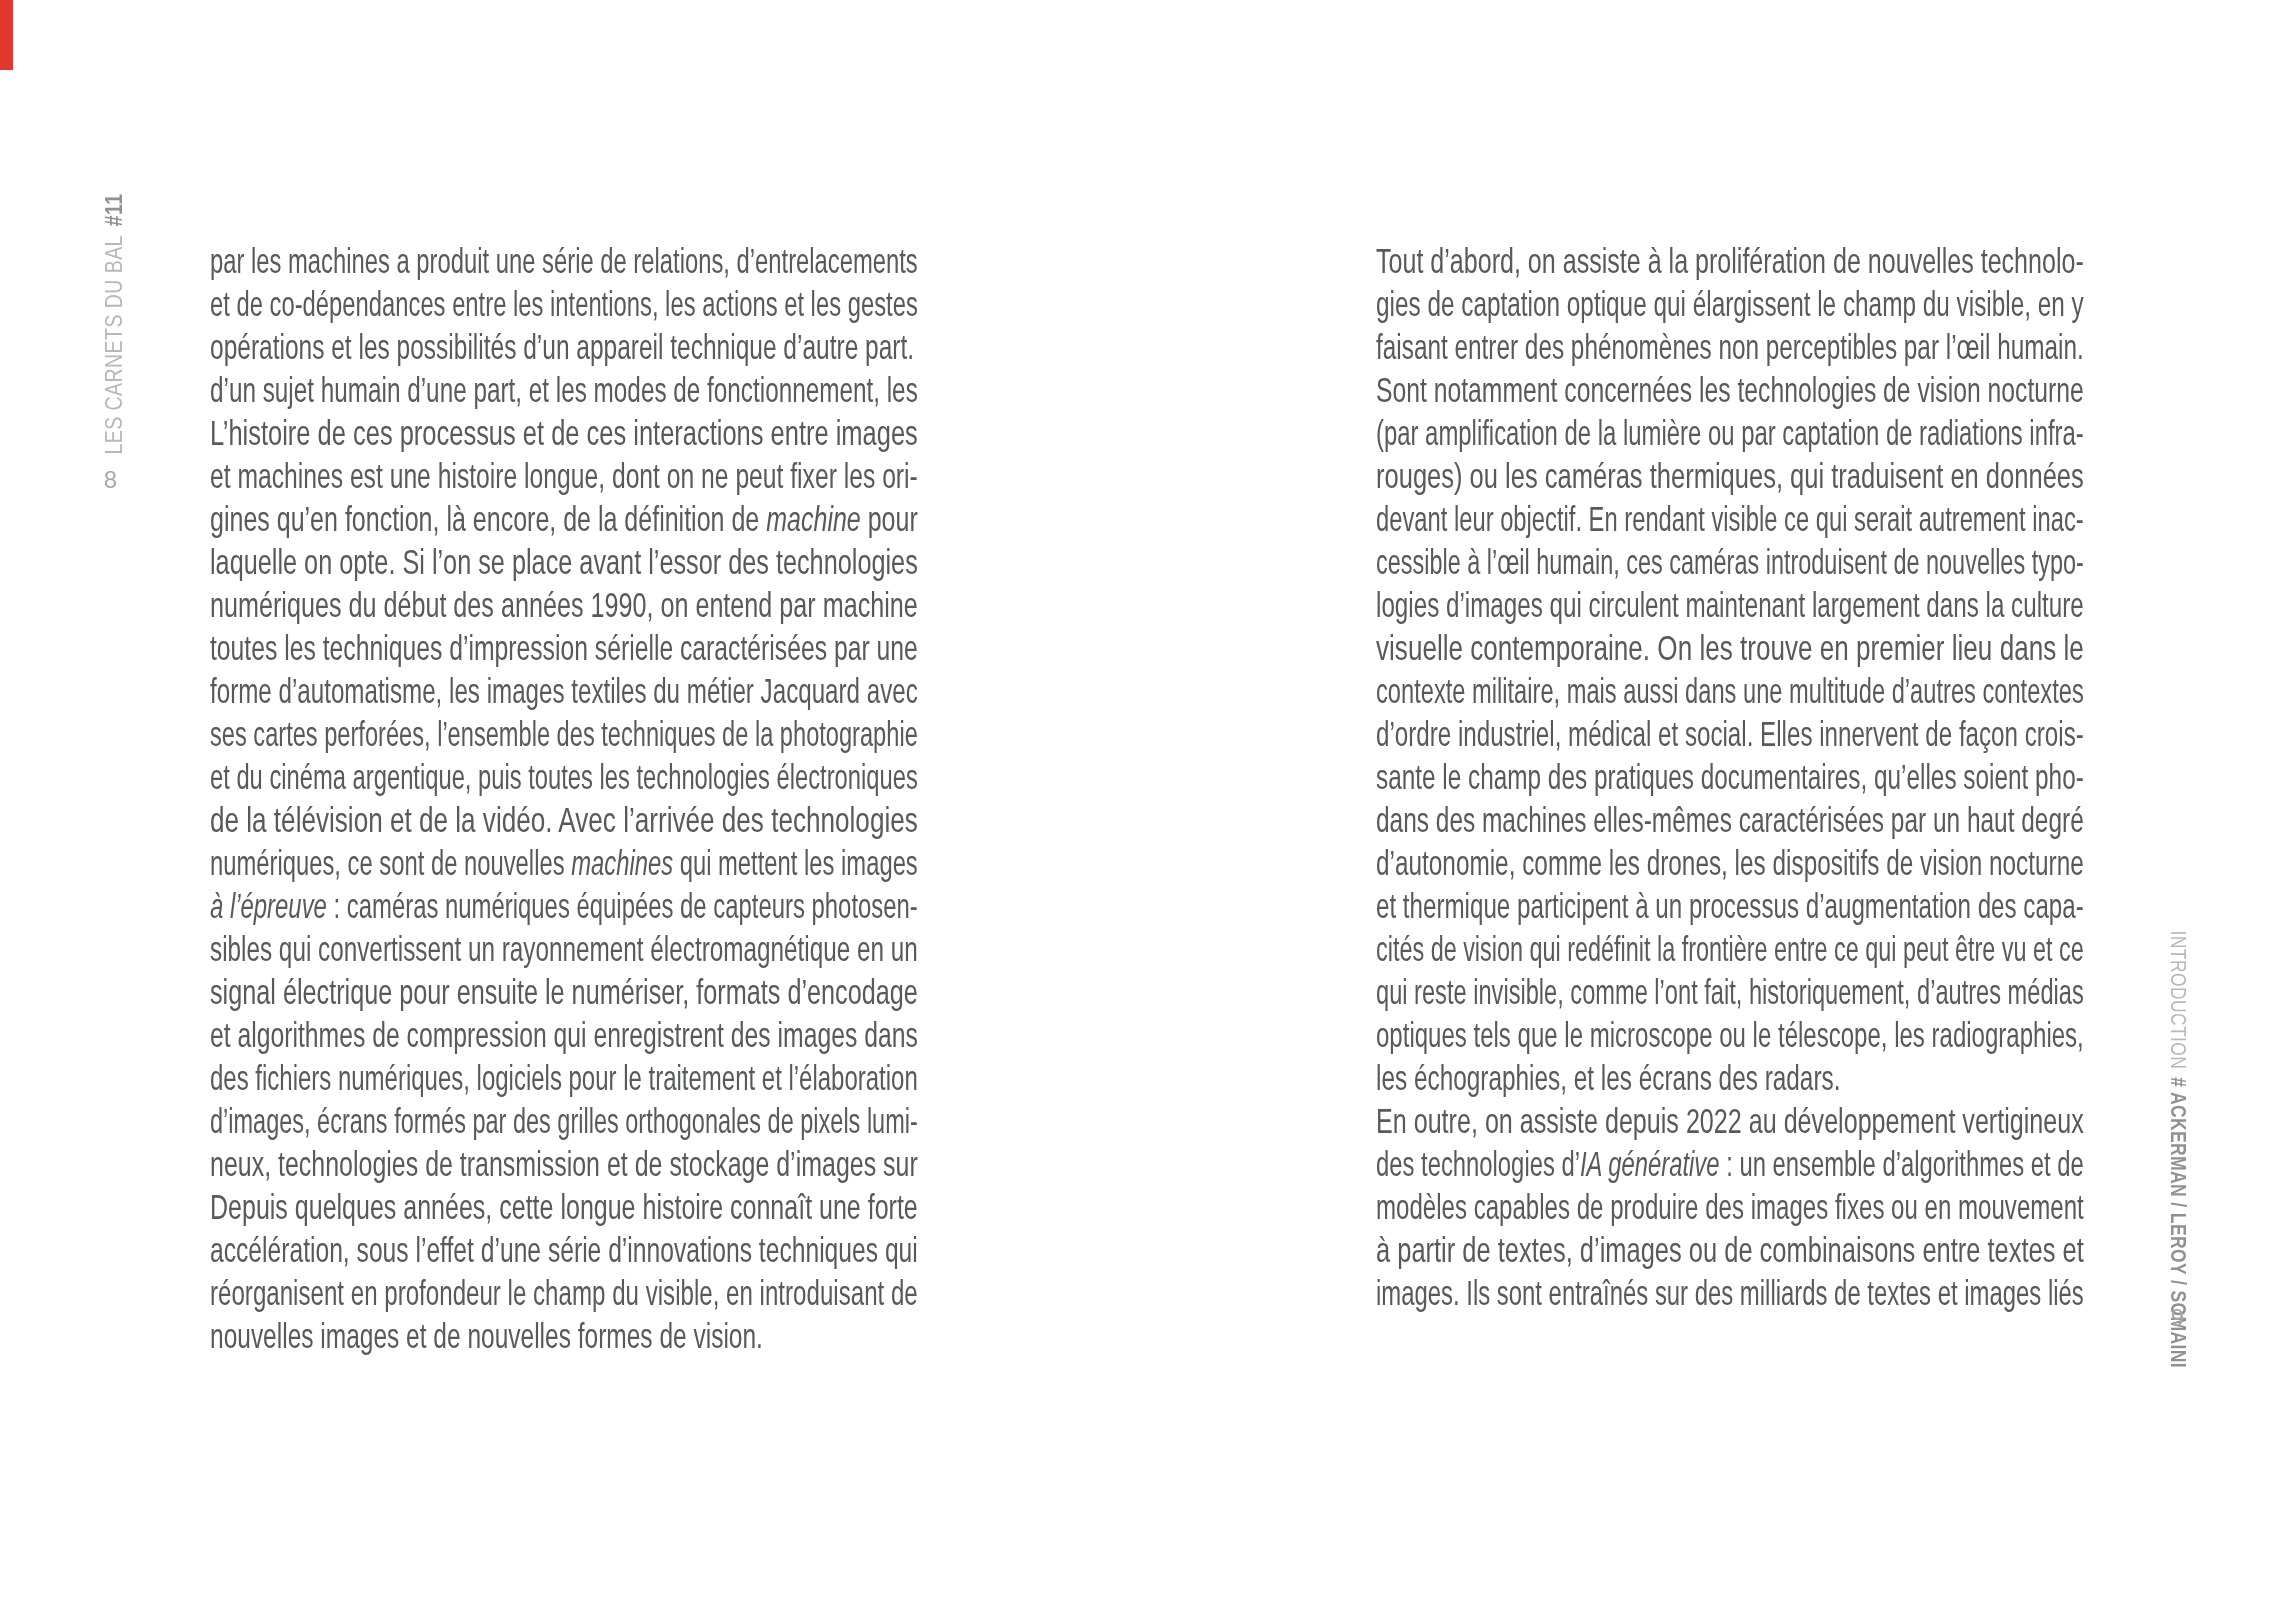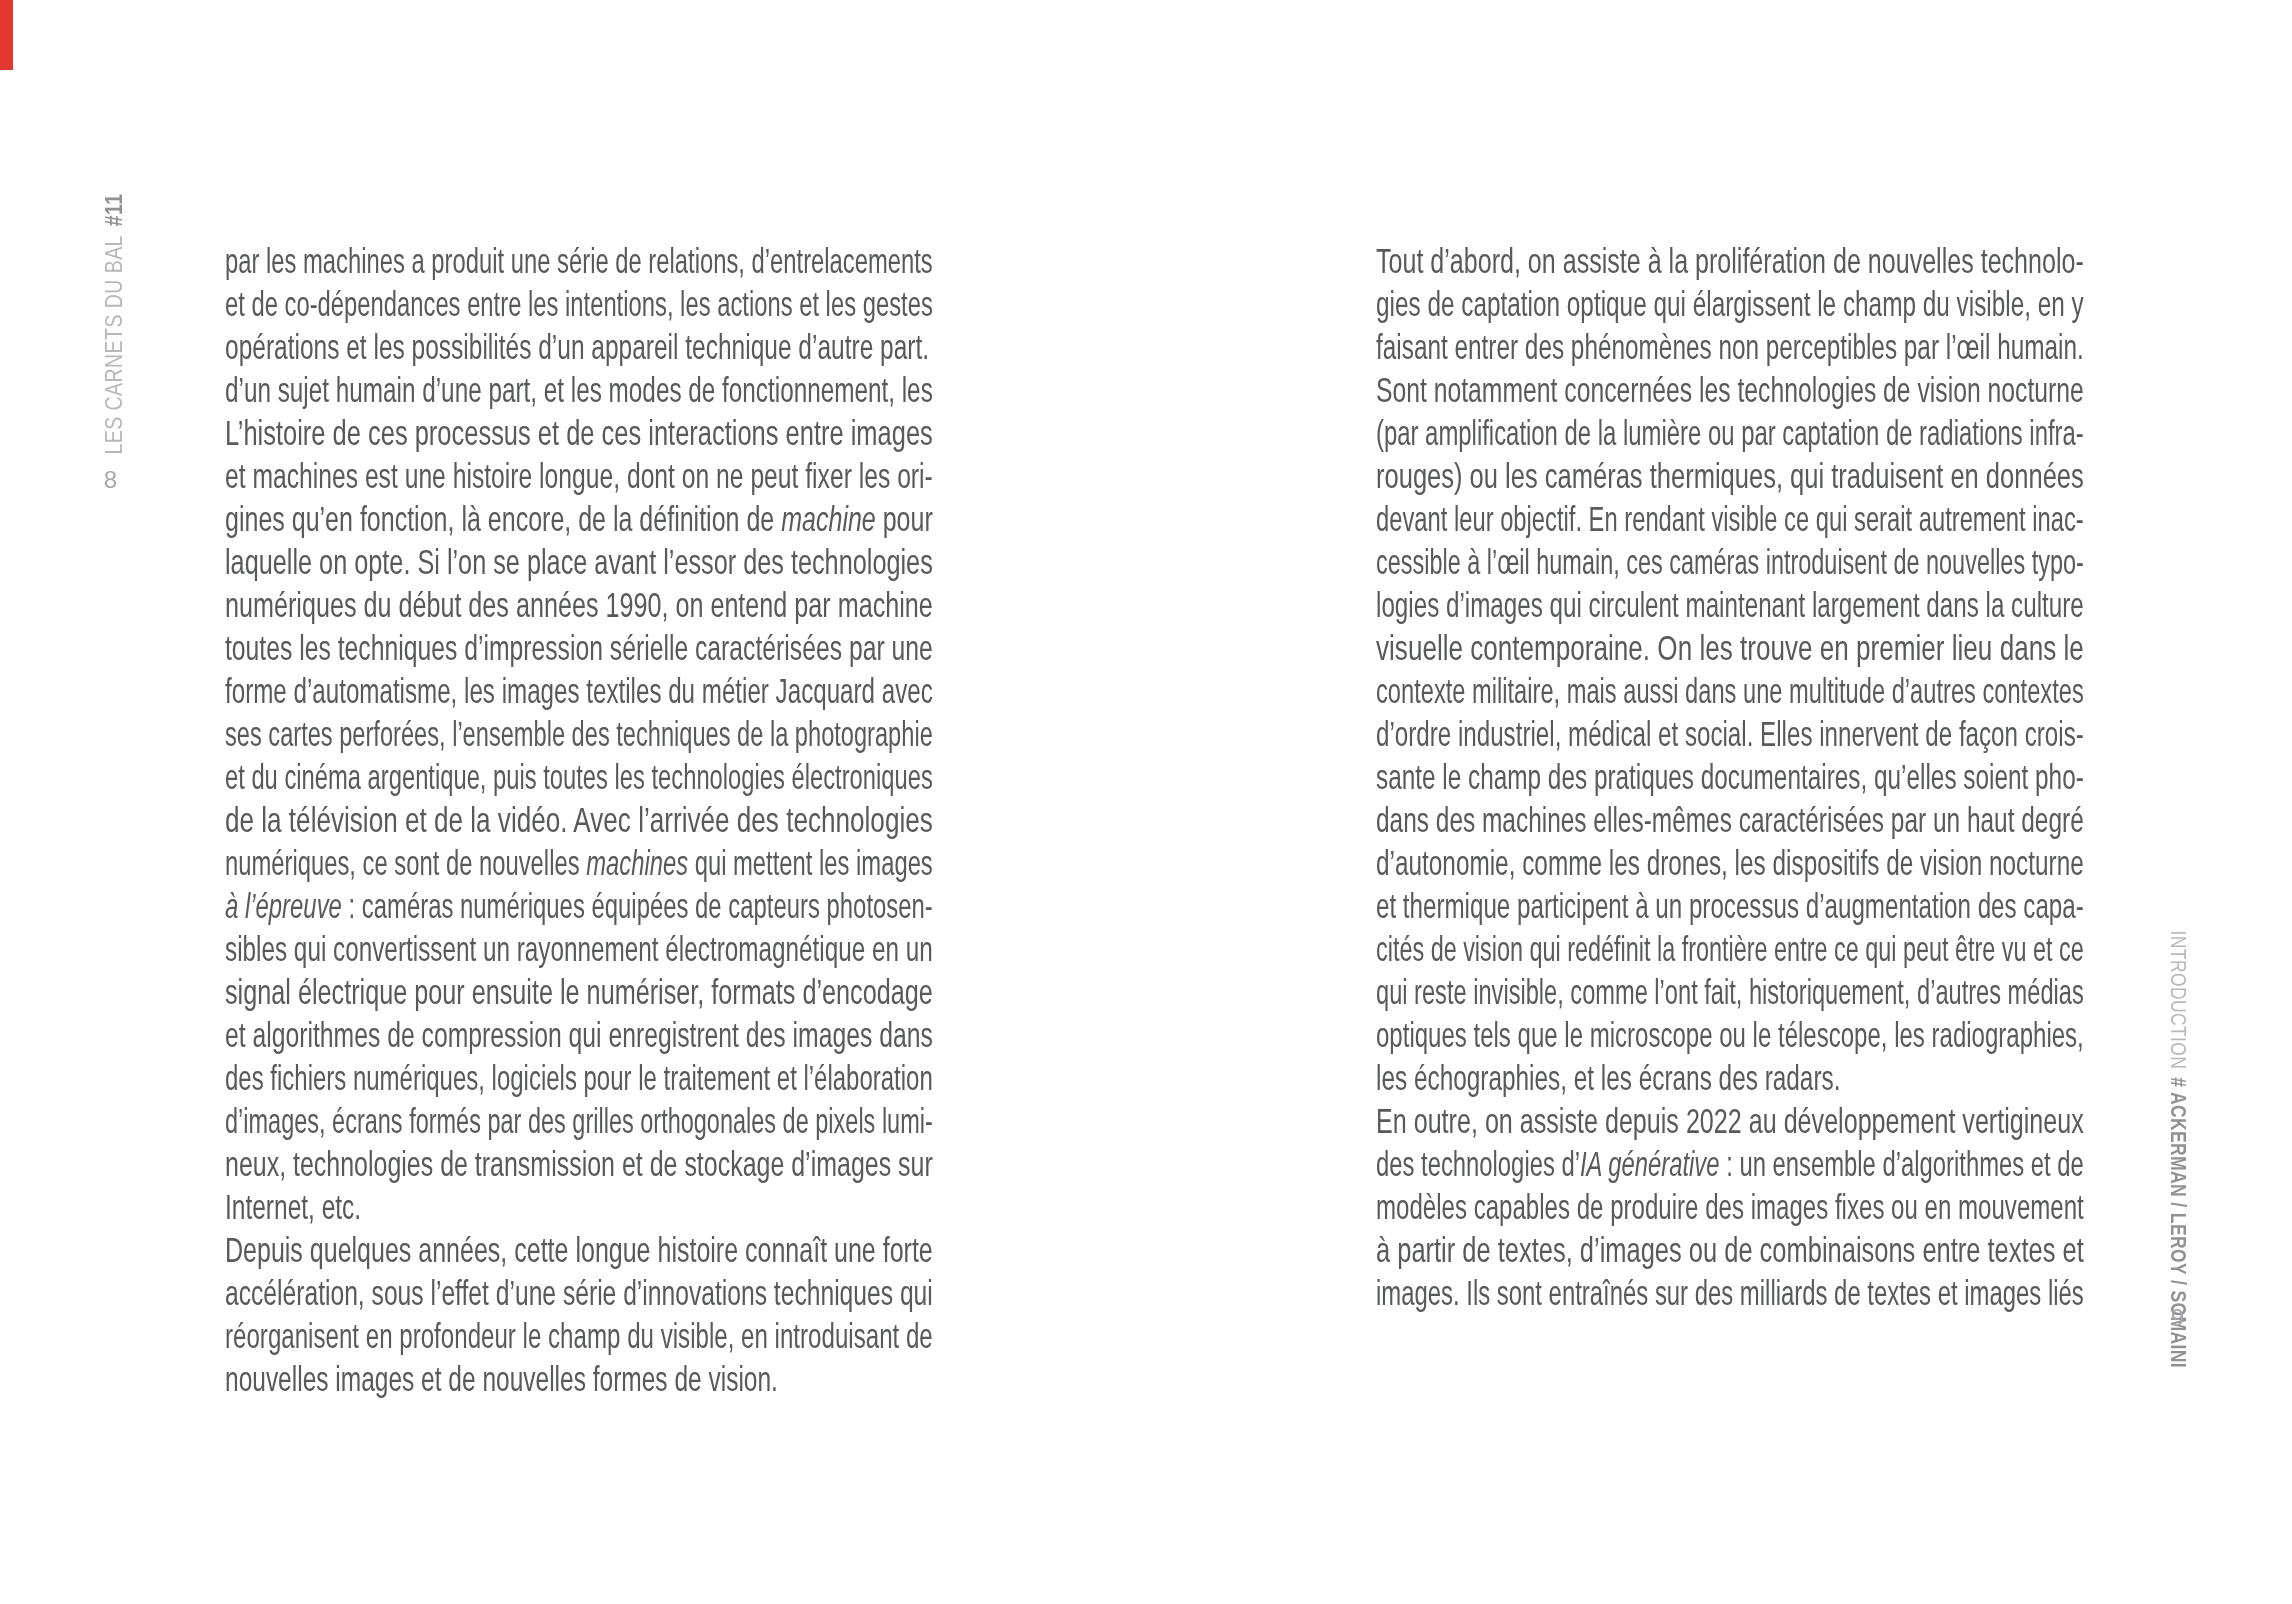--- a/index.html
+++ b/index.html
@@ -2,21 +2,21 @@
 <html style="--red_accent: #e2382f; --body_text: #58595b; --spine_light: #b6b8ba; --spine_dark: #8f9194; --page_number: #a5a7aa;"><head>
 <meta charset="utf-8">
 <style>
   html,body{margin:0;padding:0;background:#fff;}
   .page{position:relative;width:2292px;height:1604px;background:#fff;overflow:hidden;
         font-family:"Liberation Sans",sans-serif;}
   .red-strip{position:absolute;left:0;top:0;width:12.6px;height:70px;
              background:var(--red_accent,#e2382f);}
   .textcol{position:absolute;top:239px;width:706px;color:var(--body_text,#58595b);
            font-size:35px;}
-  .col-left{left:225px;}
+  .col-left{left:210px;}
   .col-right{left:1376px;}
   .tline{height:43px;line-height:43px;white-space:nowrap;}
   .ln{display:inline-block;transform-origin:0 50%;white-space:nowrap;}
   .it{font-style:italic;}
   .spine{position:absolute;height:27px;line-height:27px;text-align:center;
          white-space:nowrap;letter-spacing:0.5px;}
   .spine .light{color:var(--spine_light,#b6b8ba);}
   .spine .dark{color:var(--spine_dark,#8f9194);font-weight:bold;margin-left:0.45em;}
   .spine-left{left:-11.6px;top:334px;width:252px;font-size:23px;
               transform:rotate(-90deg) scaleX(0.85);}
@@ -56,21 +56,20 @@
       <div class="tline"><span class="ln" style="transform: scaleX(0.678669);"><span>et du cinéma argentique, puis toutes les technologies électroniques</span></span></div>
       <div class="tline"><span class="ln" style="transform: scaleX(0.745949);"><span>de la télévision et de la vidéo. Avec l’arrivée des technologies</span></span></div>
       <div class="tline"><span class="ln" style="transform: scaleX(0.679996);"><span>numériques, ce sont de nouvelles </span><span class="it">machines</span><span> qui mettent les images</span></span></div>
       <div class="tline"><span class="ln" style="transform: scaleX(0.682507);"><span class="it">à l’épreuve</span><span> : caméras numériques équipées de capteurs photosen-</span></span></div>
       <div class="tline"><span class="ln" style="transform: scaleX(0.694232);"><span>sibles qui convertissent un rayonnement électromagnétique en un</span></span></div>
       <div class="tline"><span class="ln" style="transform: scaleX(0.720369);"><span>signal électrique pour ensuite le numériser, formats d’encodage</span></span></div>
       <div class="tline"><span class="ln" style="transform: scaleX(0.70641);"><span>et algorithmes de compression qui enregistrent des images dans</span></span></div>
       <div class="tline"><span class="ln" style="transform: scaleX(0.685146);"><span>des fichiers numériques, logiciels pour le traitement et l’élaboration</span></span></div>
       <div class="tline"><span class="ln" style="transform: scaleX(0.671277);"><span>d’images, écrans formés par des grilles orthogonales de pixels lumi-</span></span></div>
       <div class="tline"><span class="ln" style="transform: scaleX(0.713321);"><span>neux, technologies de transmission et de stockage d’images sur</span></span></div>
-      <div class="tline"><span class="ln" style="transform: scaleX(0.699968);"><span>Internet, etc.</span></span></div>
       <div class="tline"><span class="ln" style="transform: scaleX(0.714623);"><span>Depuis quelques années, cette longue histoire connaît une forte</span></span></div>
       <div class="tline"><span class="ln" style="transform: scaleX(0.704062);"><span>accélération, sous l’effet d’une série d’innovations techniques qui</span></span></div>
       <div class="tline"><span class="ln" style="transform: scaleX(0.688945);"><span>réorganisent en profondeur le champ du visible, en introduisant de</span></span></div>
       <div class="tline"><span class="ln" style="transform: scaleX(0.699968);"><span>nouvelles images et de nouvelles formes de vision.</span></span></div>
     </div>
 
   <div class="textcol col-right" id="col-right">
       <div class="tline"><span class="ln" style="transform: scaleX(0.716084);"><span>Tout d’abord, on assiste à la prolifération de nouvelles technolo-</span></span></div>
       <div class="tline"><span class="ln" style="transform: scaleX(0.695548);"><span>gies de captation optique qui élargissent le champ du visible, en y</span></span></div>
       <div class="tline"><span class="ln" style="transform: scaleX(0.69559);"><span>faisant entrer des phénomènes non perceptibles par l’œil humain.</span></span></div>

